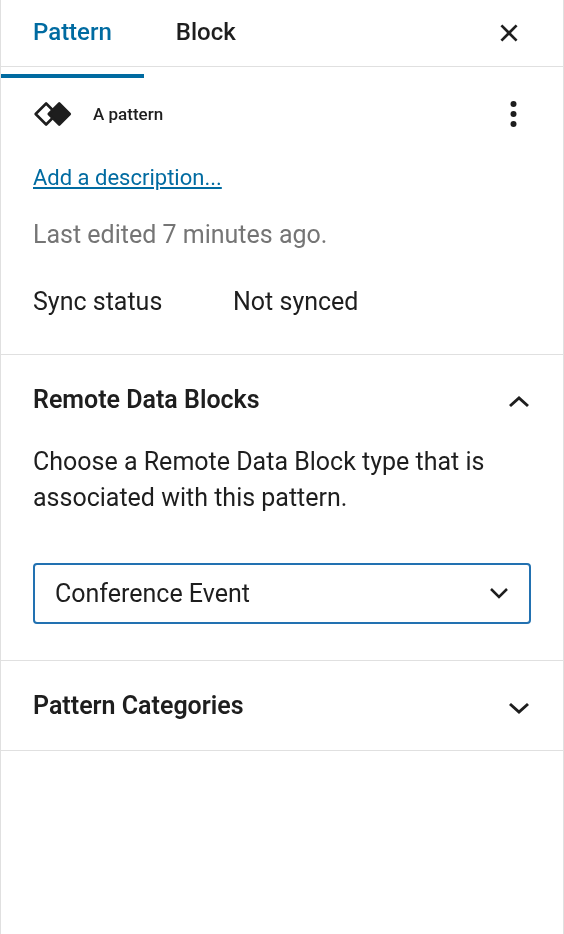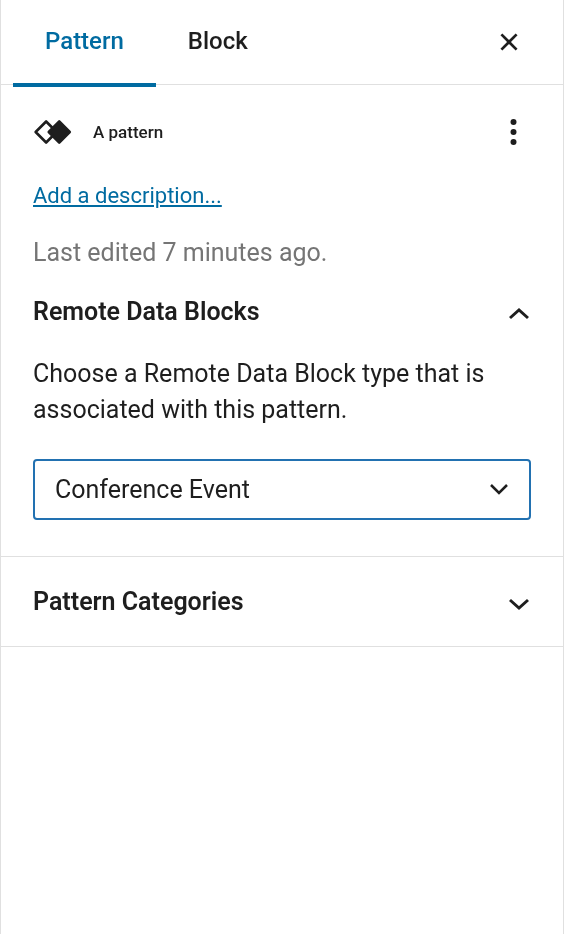--- a/index.html
+++ b/index.html
@@ -12,22 +12,22 @@
       background: #fff;
       width: 564px;
       height: 934px;
       border-left: 1px solid #e0e0e0;
       border-right: 1px solid #e0e0e0;
     }
     .tabs-header {
       display: flex;
       align-items: center;
       border-bottom: 1px solid #e0e0e0;
-      padding: 0 20px 0 12px;
-      height: 85px;
+      padding: 0 20px 0 0;
+      height: 67px;
     }
     .tab {
       padding: 28px 32px;
       font-size: 24px;
       font-weight: 500;
       color: #1e1e1e;
       cursor: pointer;
       border-bottom: 4px solid transparent;
       margin-bottom: -1px;
     }
@@ -143,21 +143,21 @@
       width: 22px;
       height: 14px;
     }
     .section-content {
       padding: 0 32px 36px 32px;
     }
     .section-description {
       font-size: 25px;
       color: #1e1e1e;
       line-height: 1.45;
-      margin-bottom: 30px;
+      margin-bottom: 46px;
     }
     .field-label {
       font-size: 17px;
       font-weight: 600;
       letter-spacing: 1px;
       text-transform: uppercase;
       color: #1e1e1e;
       margin-bottom: 16px;
     }
     .select-wrapper {
@@ -212,20 +212,24 @@
       </svg>
     </div>
   </div>
 
   <div class="add-description">
     <a href="#">Add a description...</a>
   </div>
 
   <div class="last-edited">Last edited 7 minutes ago.</div>
 
+  <div class="sync-row">
+    <div class="sync-label">Sync status</div>
+    <div class="sync-value">Not synced</div>
+  </div>
 
   <div class="section">
     <div class="section-header">
       <div class="section-title">Remote Data Blocks</div>
       <div class="chevron">
         <svg viewBox="0 0 22 14" fill="none" stroke="#1e1e1e" stroke-width="3">
           <path d="M 2 11 L 11 3 L 20 11"></path>
         </svg>
       </div>
     </div>

